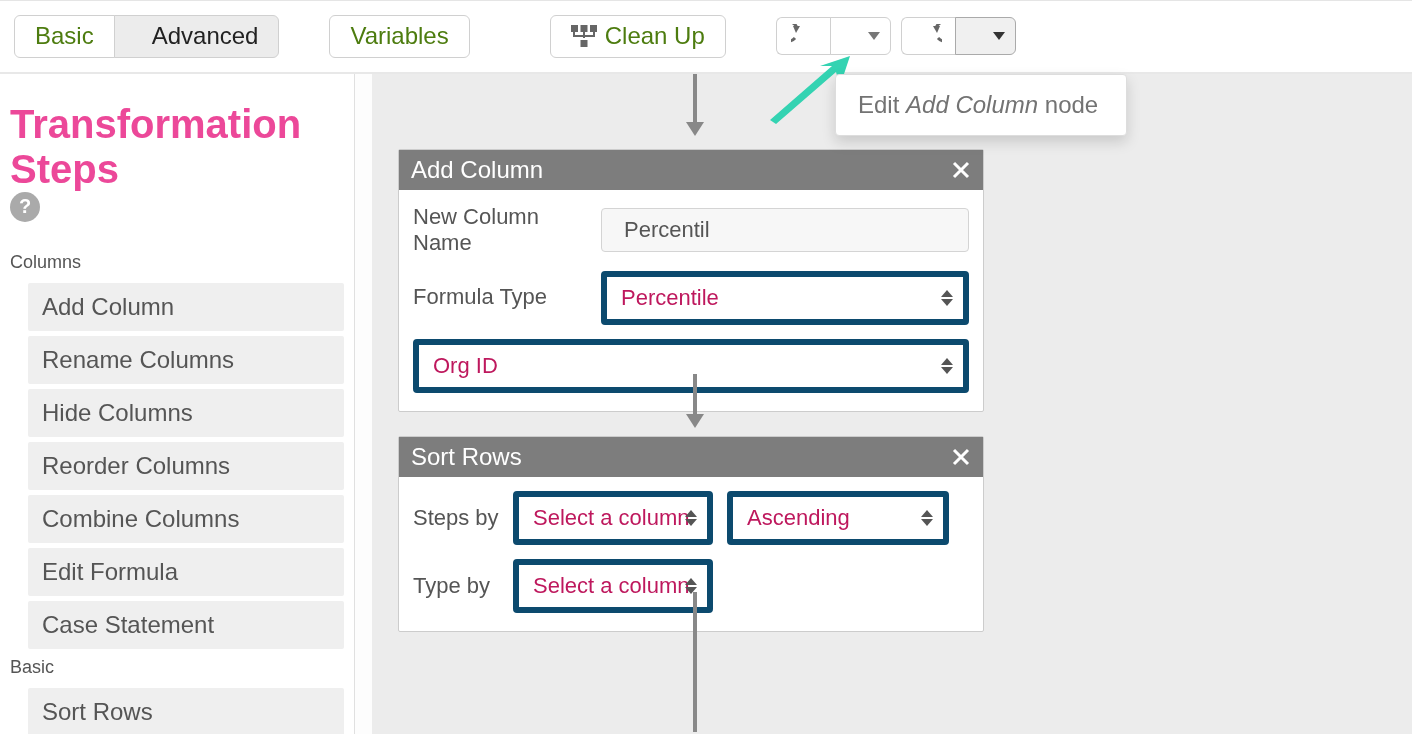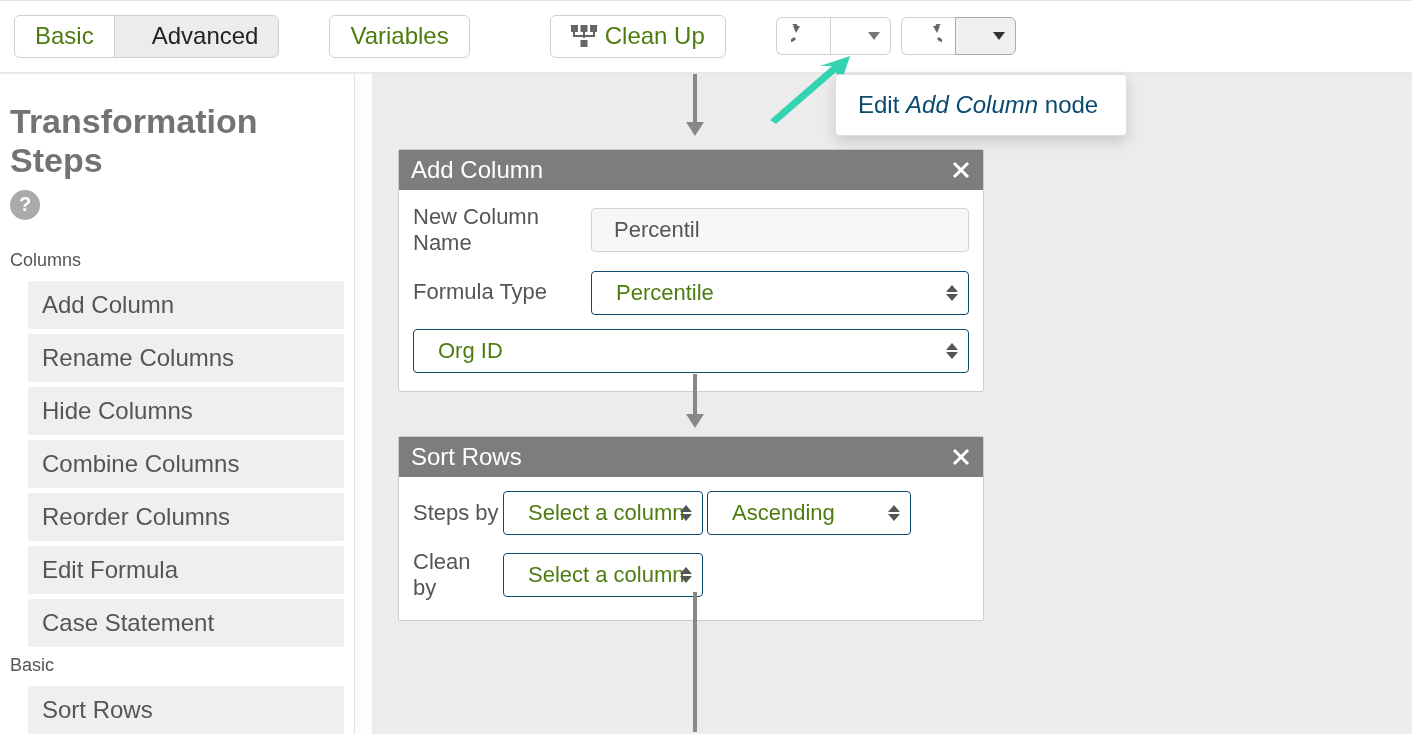--- a/index.html
+++ b/index.html
@@ -42,21 +42,21 @@
   .gap-lg { width: 60px; }
 
   
   .main { display: flex; height: calc(734px - 72px); }
   .sidebar {
     width: 355px;
     padding: 28px 10px 10px 10px;
     background: #fff;
     border-right: 1px solid #e0e0e0;
   }
-  .sidebar h2 { font-size: 34px; font-weight: 700; color: #737373; margin-bottom: 10px; }
+  .sidebar h2 { font-size: 40px; font-weight: 700; color: #ec4899; }
   .help-circle {
     display:inline-flex; align-items:center; justify-content:center;
     width:30px; height:30px; border-radius:50%;
     background:#aaa; color:#fff; font-weight:700; font-size:20px; margin-bottom: 22px;
   }
   .sidebar h3 { font-size: 18px; font-weight: 400; color: #555; margin: 8px 0 10px 0; }
   .step-item {
     display: block;
     font-size: 24px;
     color: #555;
@@ -88,45 +88,45 @@
     background: #fff;
     border: 1px solid #ccc;
     border-radius: 2px;
   }
   .node-header {
     display:flex; align-items:center; justify-content:space-between;
     background:#7d7d7d; color:#fff; font-size:24px; padding:6px 12px;
   }
   .node-close { cursor:pointer; display:inline-flex; }
   .node-body { padding: 14px 14px 18px 14px; display:flex; flex-direction:column; gap:14px; }
-  .field-row { display:flex; align-items:center; gap:4px; }
+  .field-row { display:flex; align-items:center; gap:14px; }
   .field-label { width: 174px; font-size:22px; color:#555; line-height:1.2; }
   .field-label.narrow { width: 86px; }
   .txt-input {
     flex:1; font-size:22px; color:#555; padding:8px 22px;
     border:1px solid #d4d4d4; background:#f7f7f7; border-radius:4px;
   }
   .select {
-    flex:1; position:relative; font-size:22px; color:#4d7c0f; padding:8px 40px 8px 24px;
-    border:1px solid #0c4a6e; background:#fff; border-radius:4px;
+    flex:1; position:relative; font-size:22px; color:#be185d; padding:8px 40px 8px 14px;
+    border:6px solid #0c4a6e; background:#fff; border-radius:4px;
     white-space:nowrap; overflow:hidden; text-overflow:clip;
   }
   .select.fixed { flex:none; }
   .select .caret {
     position:absolute; right:10px; top:50%; transform:translateY(-50%);
     display:flex; flex-direction:column; gap:2px;
   }
   .caret .up { width:0;height:0;border-left:6px solid transparent;border-right:6px solid transparent;border-bottom:7px solid #555;}
   .caret .down{ width:0;height:0;border-left:6px solid transparent;border-right:6px solid transparent;border-top:7px solid #555;}
 
   
   .popover {
     position:absolute; left:463px; top:0px;
     background:#fff; border:1px solid #ddd; border-radius:4px;
-    padding:16px 28px 16px 22px; font-size:24px; color:#0c4a6e;
+    padding:16px 28px 16px 22px; font-size:24px; color:#737373;
     box-shadow: 0 6px 14px rgba(0,0,0,0.15);
   }
   .popover em { font-style: italic; }
 
   
   .pointer-arrow { position:absolute; left:390px; top:-18px; }
 
   
   .icon { display:inline-flex; }
   .icon svg { display:block; }
@@ -196,22 +196,22 @@
 
 <div class="main">
 
   <div class="sidebar">
     <h2>Transformation Steps</h2>
     <span class="help-circle">?</span>
     <h3>Columns</h3>
     <div class="step-item">Add Column</div>
     <div class="step-item">Rename Columns</div>
     <div class="step-item">Hide Columns</div>
+    <div class="step-item">Reorder Columns</div>
     <div class="step-item">Combine Columns</div>
-    <div class="step-item">Reorder Columns</div>
     <div class="step-item">Edit Formula</div>
     <div class="step-item">Case Statement</div>
     <h3>Basic</h3>
     <div class="step-item">Sort Rows</div>
   </div>
 
   <div class="canvas">
 
     <div class="arrow-seg" style="top:0px;">
       <div class="arrow-line" style="height:48px;"></div>
@@ -271,30 +271,30 @@
       <div class="node-body">
         <div class="field-row">
           <div class="field-label narrow">Steps by</div>
           <div class="select fixed" style="width:200px;">
             <span>Select a column</span>
             <span class="caret">
                 <span class="up"></span>
                 <span class="down"></span>
               </span>
           </div>
-          <div class="select fixed" style="width:204px;">
+          <div class="select fixed" style="width:222px;">
             <span>Ascending</span>
             <span class="caret">
                 <span class="up"></span>
                 <span class="down"></span>
               </span>
           </div>
         </div>
         <div class="field-row">
-          <div class="field-label narrow">Clean by</div>
+          <div class="field-label narrow">Type by</div>
           <div class="select fixed" style="width:200px;">
             <span>Select a column</span>
             <span class="caret">
                 <span class="up"></span>
                 <span class="down"></span>
               </span>
           </div>
         </div>
       </div>
     </div>

